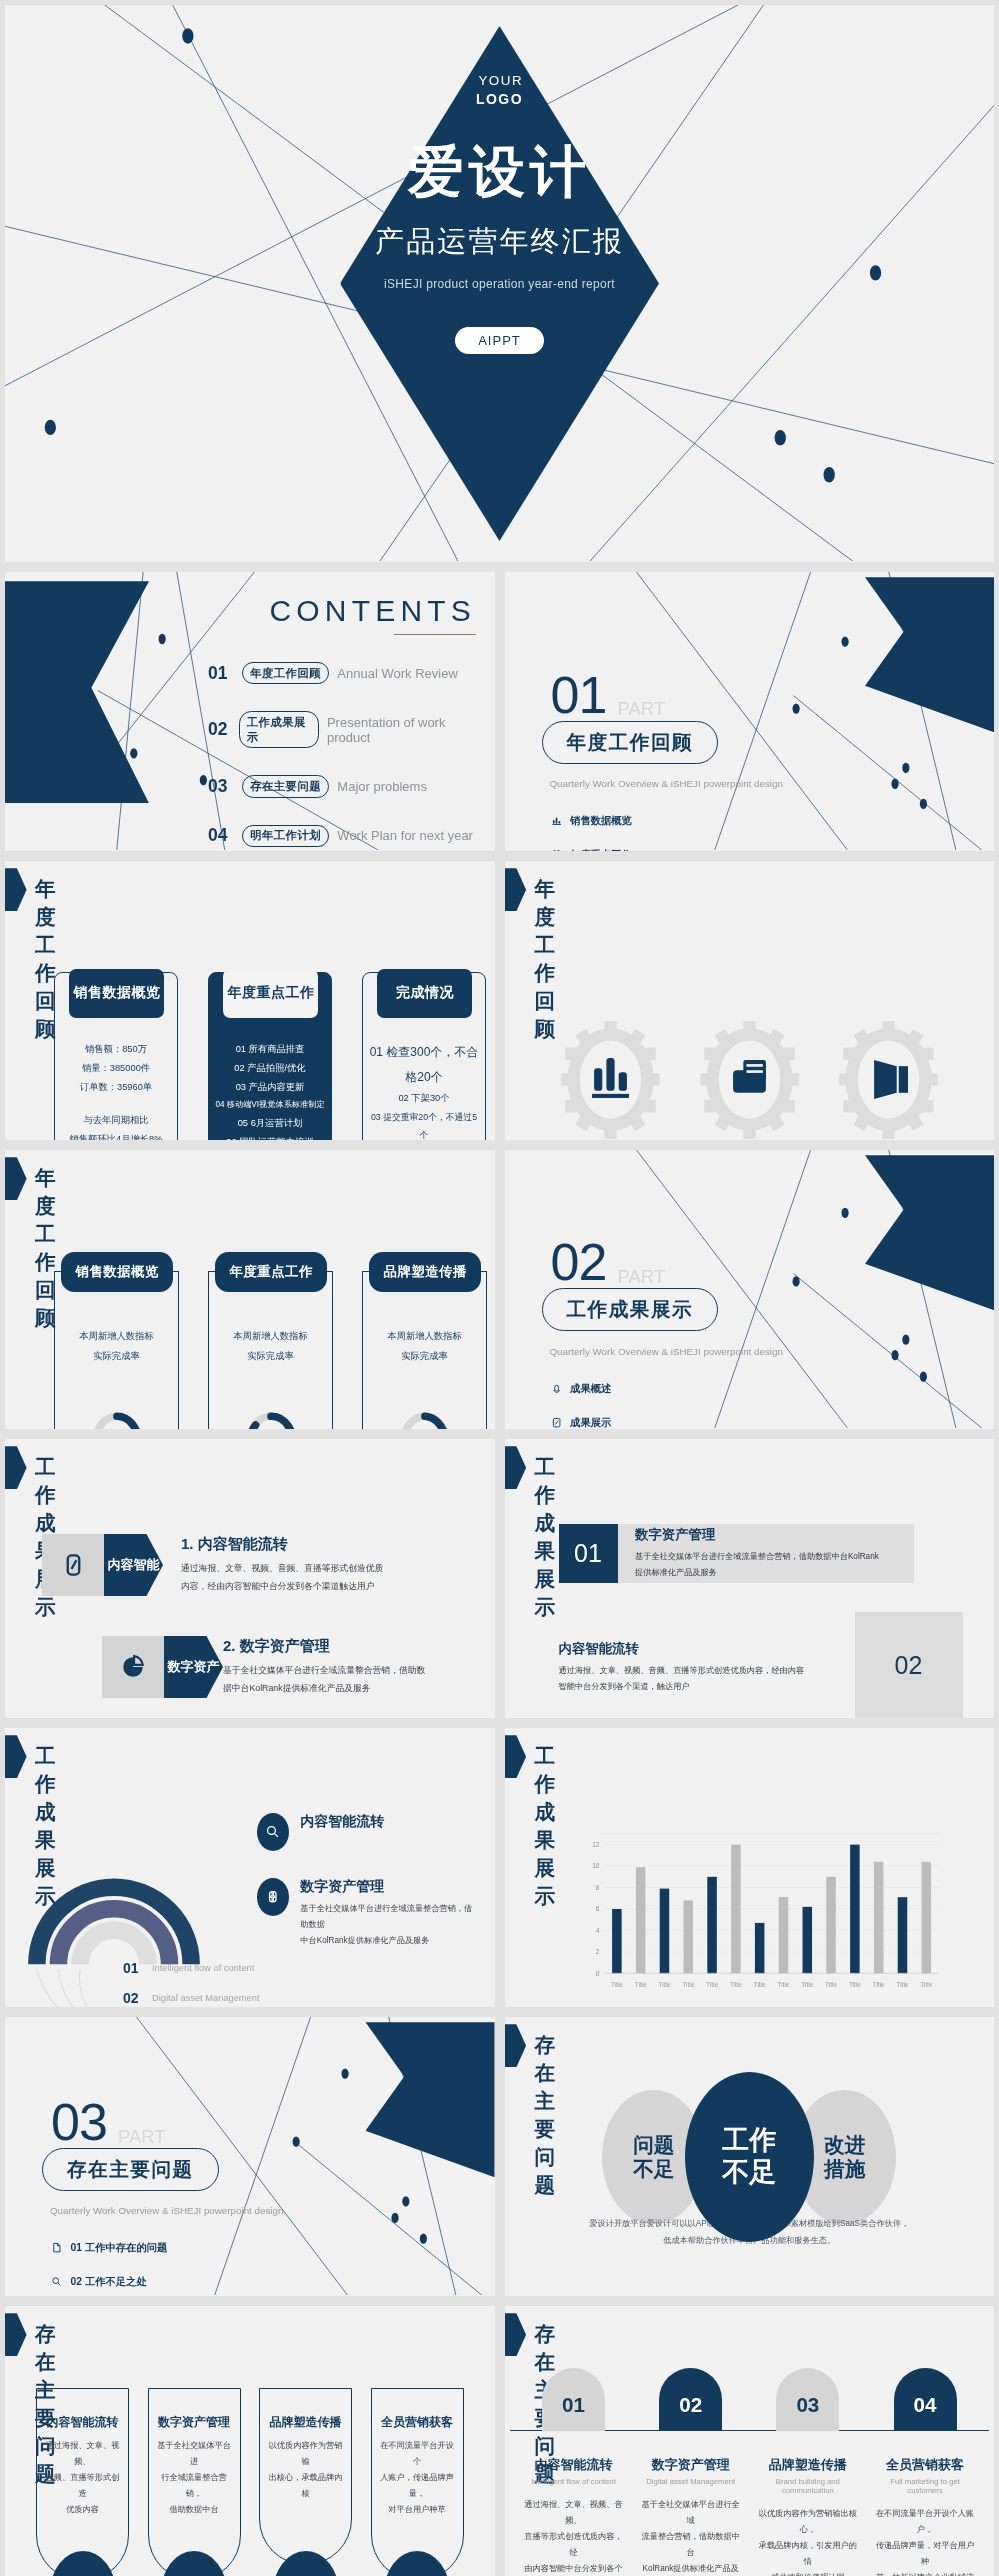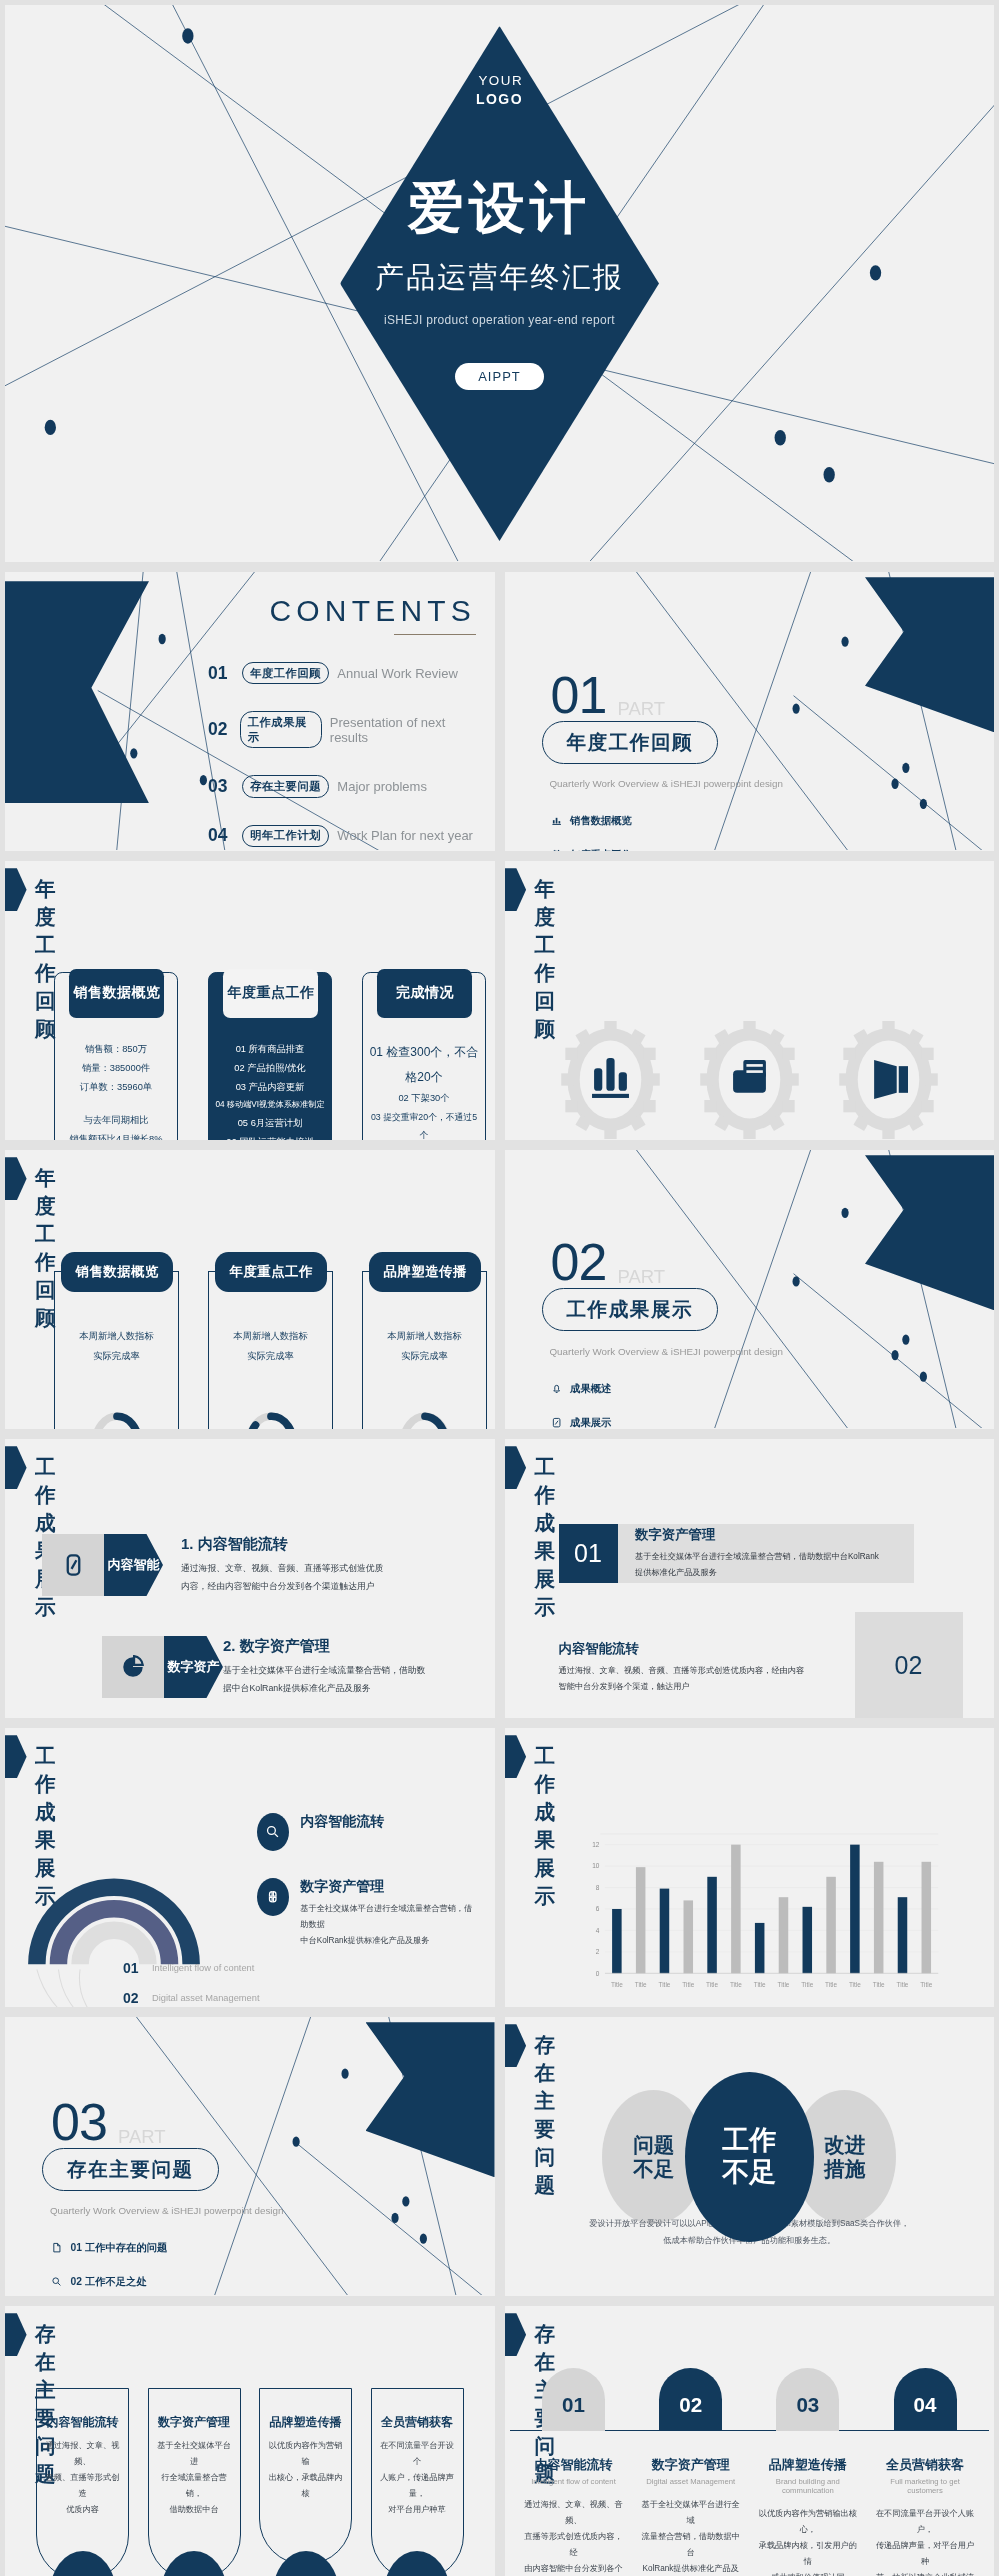--- a/index.html
+++ b/index.html
@@ -22,21 +22,21 @@
   .diamond {
     position:absolute; background:#123a5c;
     width:319px; height:515px; left:50%; top:50%;
     transform:translate(-50%,-50%);
     clip-path:polygon(50% 0,100% 50%,50% 100%,0 50%);
   }
   .cover-inner{ position:absolute; inset:0; display:flex; flex-direction:column; align-items:center; }
   .yourlogo{ margin-top:67px; text-align:right; color:#fff; line-height:1.35; }
   .yourlogo .l1{ font-size:13.4px; letter-spacing:1.5px; }
   .yourlogo .l2{ font-size:14px; font-weight:bold; letter-spacing:1.5px; }
-  .cover-cn{ margin-top:62px; color:#fff; font-size:56px; font-weight:bold; letter-spacing:5.2px; }
+  .cover-cn{ margin-top:26px; color:#fff; font-size:56px; font-weight:bold; letter-spacing:5.2px; }
   .cover-sub{ margin-top:11.3px; color:#fff; font-size:29px; letter-spacing:2.1px; }
   .cover-en{ margin-top:14.4px; color:#cfd9e2; font-size:12px; letter-spacing:0.3px; }
   .pill-btn{ margin-top:36px; background:#fff; color:#123a5c; border-radius:15.5px;
              padding:6.2px 23px; font-size:13px; letter-spacing:1px; }
 
   
   .left-arrow-big{ position:absolute; left:0; top:9.3px; width:144px; height:222px; background:#123a5c;
       clip-path:polygon(0 0,100% 0,60% 48%,100% 100%,0 100%); }
   .contents-title{ position:absolute; right:18.5px; top:21.6px; color:#123a5c; font-size:30px; letter-spacing:5.2px; font-weight:300;}
   .contents-rule{ position:absolute; right:18.5px; top:62px; width:82px; height:1px; background:#8a7d6b; }
@@ -202,21 +202,21 @@
     <div class="contents-rule"></div>
     <div class="toc">
       <div class="toc-row">
         <span class="toc-num">01</span>
         <span class="toc-pill">年度工作回顾</span>
         <span class="toc-en">Annual Work Review</span>
       </div>
       <div class="toc-row">
         <span class="toc-num">02</span>
         <span class="toc-pill">工作成果展示</span>
-        <span class="toc-en">Presentation of next results</span>
+        <span class="toc-en">Presentation of work product</span>
       </div>
       <div class="toc-row">
         <span class="toc-num">03</span>
         <span class="toc-pill">存在主要问题</span>
         <span class="toc-en">Major problems</span>
       </div>
       <div class="toc-row">
         <span class="toc-num">04</span>
         <span class="toc-pill">明年工作计划</span>
         <span class="toc-en">Work Plan for next year</span>

